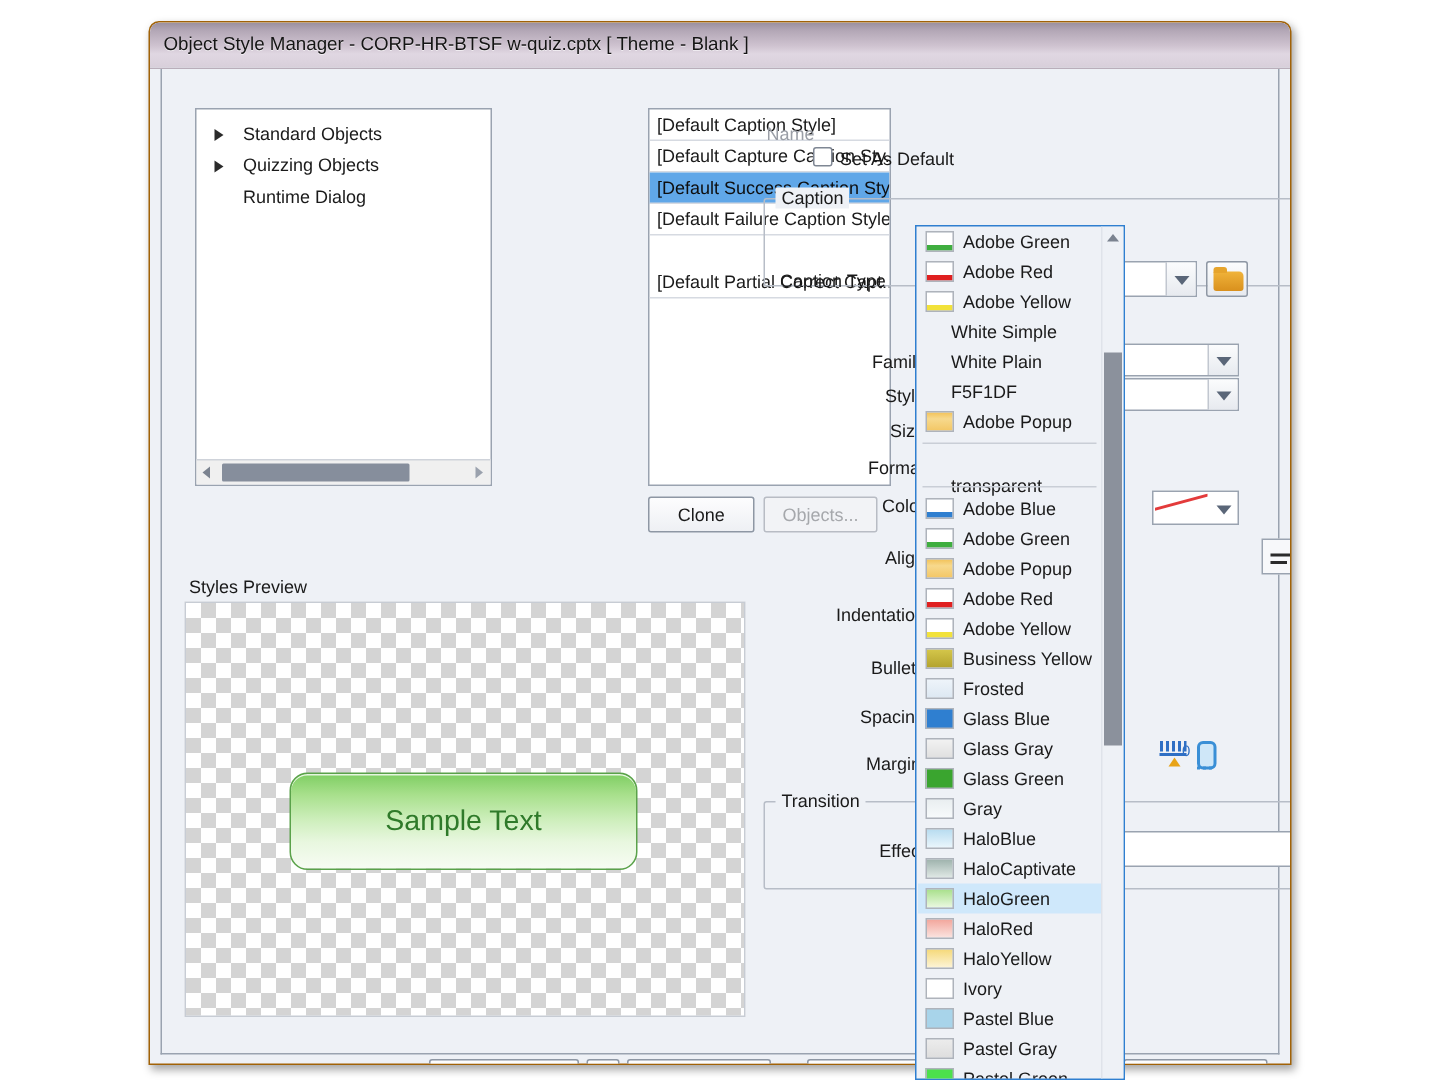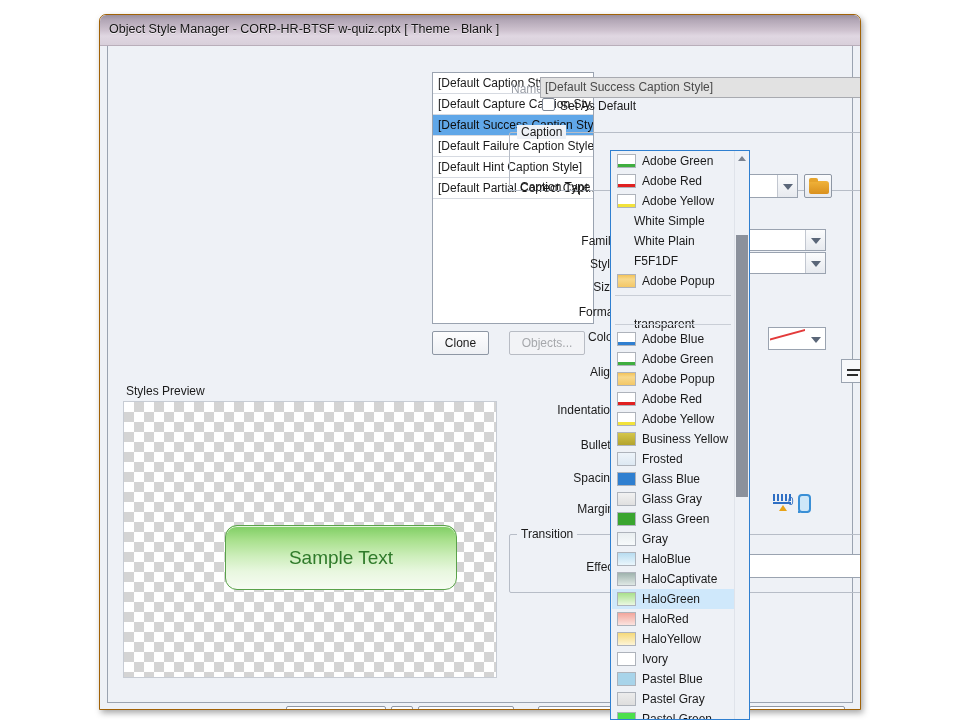--- a/index.html
+++ b/index.html
@@ -214,44 +214,56 @@
 <div id="root">
 
   <div class="dialog">
 
     <div class="titlebar">
       <div class="ttl">Object Style Manager - CORP-HR-BTSF w-quiz.cptx [ Theme - Blank ]</div>
     </div>
 
     <div class="client">
 
+      <div class="panel" style="left:22px;top:26px;width:196px;height:250px;">
+        <div id="tree-host" style="position:absolute;left:0;top:0;right:0;bottom:17px;">
+            <div class="tri" style="left: 12px; top: 13px;"></div>
+            <div class="tree-item" style="left: 31px; top: 9px;">Standard Objects</div>
+            <div class="tri" style="left: 12px; top: 34px;"></div>
+            <div class="tree-item" style="left: 31px; top: 30px;">Quizzing Objects</div>
+            <div class="tree-item" style="left: 31px; top: 51px;">Runtime Dialog</div>
+          </div>
+        <div class="hsb" style="left:0;right:0;bottom:0;">
+          <div class="ar l" style="left:4px;"></div>
+          <div class="thumb" style="left:17px;width:125px;"></div>
+          <div class="ar r" style="right:5px;"></div>
+        </div>
+      </div>
 
       <div class="panel" style="left:324px;top:26px;width:160px;height:250px;">
         <div id="stylelist-host" style="position:absolute;left:0;top:0;right:0;bottom:0;overflow:hidden;">
             <div class="list-row" style="top: 0px;">[Default Caption Style]</div>
             <div class="list-row" style="top: 21px;">[Default Capture Caption Sty...</div>
             <div class="list-row sel" style="top: 42px;">[Default Success Caption Sty...</div>
             <div class="list-row" style="top: 63px;">[Default Failure Caption Style]</div>
-            <div class="list-row" style="top: 84px;">[Default Hint Caption Style]</div>
             <div class="list-row" style="top: 105px;">[Default Partial Correct Capt...</div>
           </div>
       </div>
 
-      <div class="btn" style="left:324px;top:285px;width:57px;">Clone</div>
+      <div class="btn" style="left:324px;top:285px;width:71px;">Clone</div>
       <div class="btn disabled" style="left:401px;top:285px;width:76px;">Objects...</div>
 
       <div class="lbl" style="left:18px;top:338px;">Styles Preview</div>
       <div class="checker" style="left:15px;top:355px;width:372px;height:275px;">
-        <div class="sample" style="left:69px;top:123px;width:230px;height:63px;margin-left:32px;">
+        <div class="sample" style="left:69px;top:113px;width:230px;height:63px;">
           <span>Sample Text</span>
         </div>
       </div>
 
       <div class="lbl dim" style="left:403px;top:36px;">Name</div>
-      <div class="field ro" style="left:432px;top:31px;width:344px;height:21px;line-height:19px;">[Default Success Caption Style]</div>
 
       <div class="cbox" style="left:434px;top:52px;"></div>
       <div class="lbl" style="left:452px;top:53px;">Set As Default</div>
 
       <div class="grp" style="left:401px;top:86px;width:377px;height:57px;">
         <div class="lg">Caption</div>
       </div>
       <div class="lbl" style="left:412px;top:134px;">Caption Type</div>
       <div class="combo" style="left:505px;top:128px;width:185px;height:24px;">
         <div class="pop-sw" style="left:4px;top:4px;width:18px;height:15px;background:linear-gradient(to bottom,#a9e08c,#eaf8e1);"></div>

